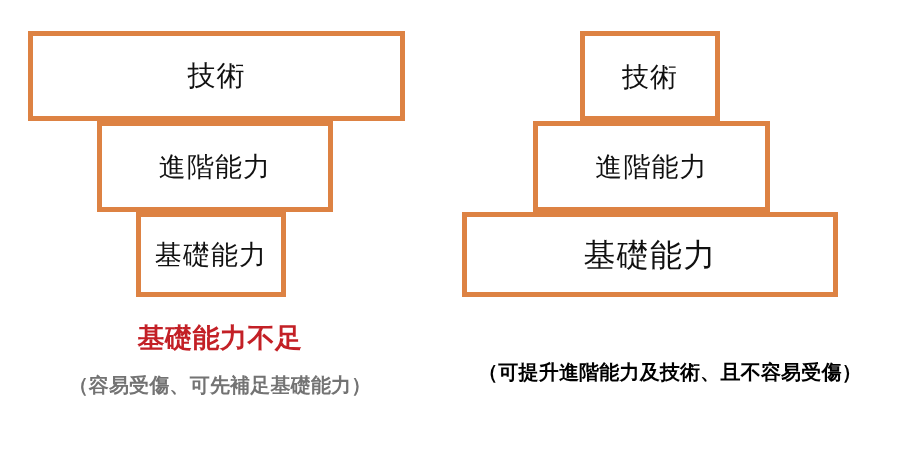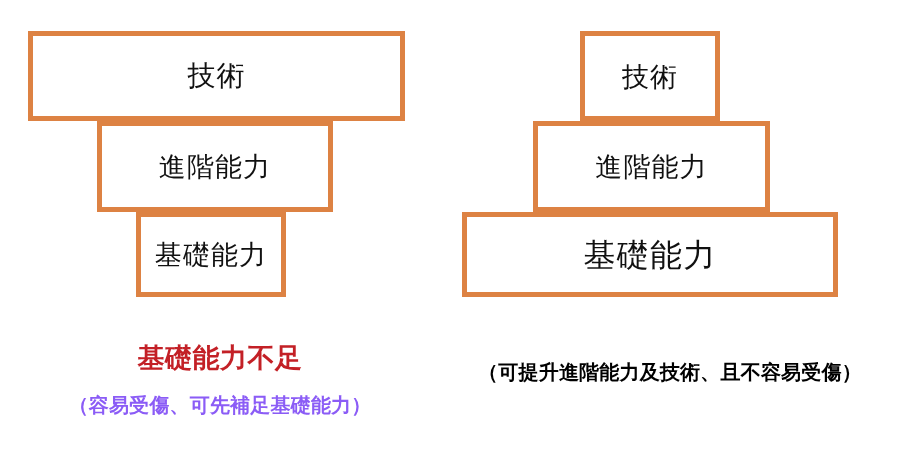--- a/index.html
+++ b/index.html
@@ -51,21 +51,21 @@
   #R-base   { left: 462px; top: 212px; width: 376px; height: 85px; font-size: 32px; z-index: 1; }
 
   
   .caption-group {
     position: absolute;
     text-align: center;
     color: #C32026;
     font-weight: bold;
     line-height: 1;
   }
-  #L-caption { left: 10px;  top: 344px; width: 420px; }
+  #L-caption { left: 10px;  top: 324px; width: 420px; }
   #R-caption { left: 450px; top: 338px; width: 440px; }
 
   .caption-title {
     font-size: 27px;
     font-weight: bold;
     color: #C32026;
     letter-spacing: 0.02em;
     display: block;
   }
   .caption-sub {
@@ -90,21 +90,21 @@
   <div class="box" id="L-mid" style="border-color: rgb(221, 130, 67); background: rgb(255, 255, 255);">
     <span class="box-label" style="color: rgb(17, 17, 17);">進階能力</span>
   </div>
 
   <div class="box" id="L-base" style="border-color: rgb(221, 130, 67); background: rgb(255, 255, 255);">
     <span class="box-label" style="color: rgb(17, 17, 17);">基礎能力</span>
   </div>
 
   <div class="caption-group" id="L-caption">
     <span class="caption-title" style="color: rgb(195, 32, 38);">基礎能力不足</span>
-    <span class="caption-sub" style="color: #8b5cf6;">（容易受傷、可先補足基礎能力）</span>
+    <span class="caption-sub" style="color: #737373;">（容易受傷、可先補足基礎能力）</span>
   </div>
 
   <div class="box" id="R-top" style="border-color: rgb(221, 130, 67); background: rgb(255, 255, 255);">
     <span class="box-label" style="color: rgb(17, 17, 17);">技術</span>
   </div>
 
   <div class="box" id="R-mid" style="border-color: rgb(221, 130, 67); background: rgb(255, 255, 255);">
     <span class="box-label" style="color: rgb(17, 17, 17);">進階能力</span>
   </div>
 

